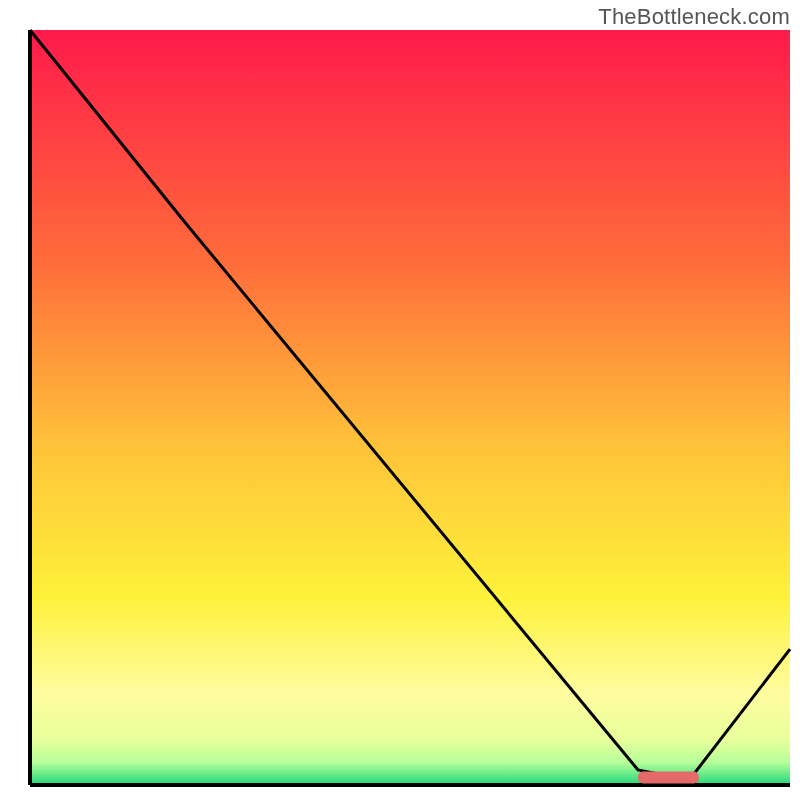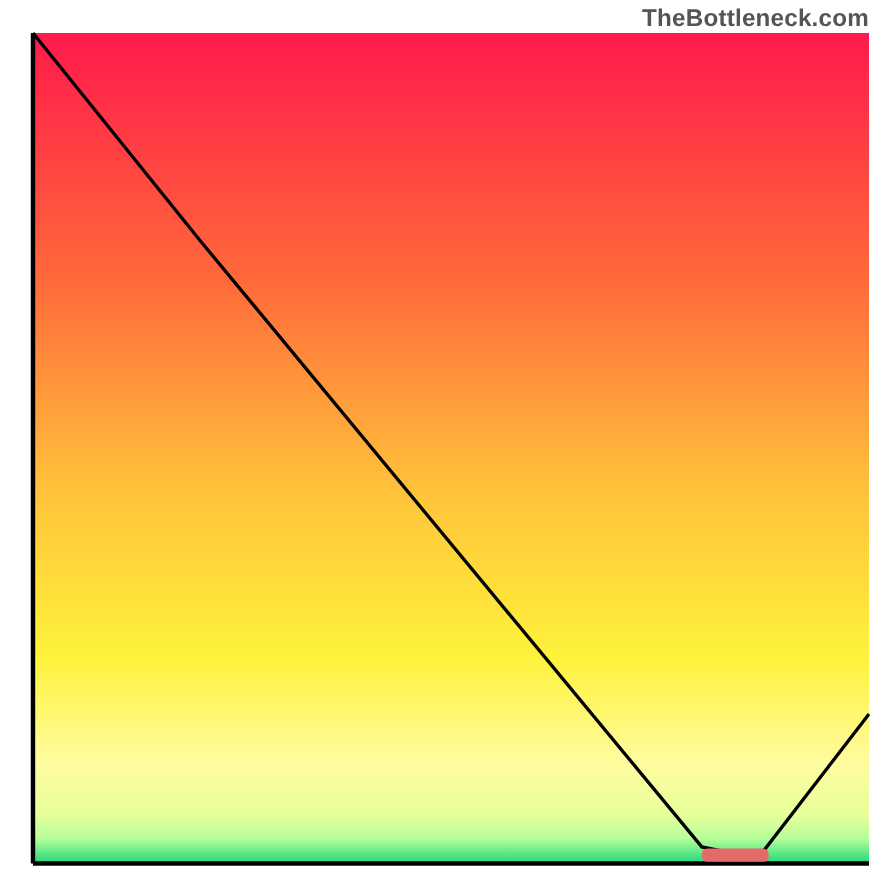--- a/index.html
+++ b/index.html
@@ -13,21 +13,21 @@
   .container {
     position: relative;
     width: 800px;
     height: 800px;
   }
   .watermark {
     position: absolute;
     top: 4px;
     right: 10px;
     font-size: 22px;
-    font-weight: 700;
+    font-weight: 400;
     color: #555;
     letter-spacing: 0.2px;
     text-align: center;
   }
   svg.chart {
     position: absolute;
     top: 0;
     left: 0;
     width: 800px;
     height: 800px;

